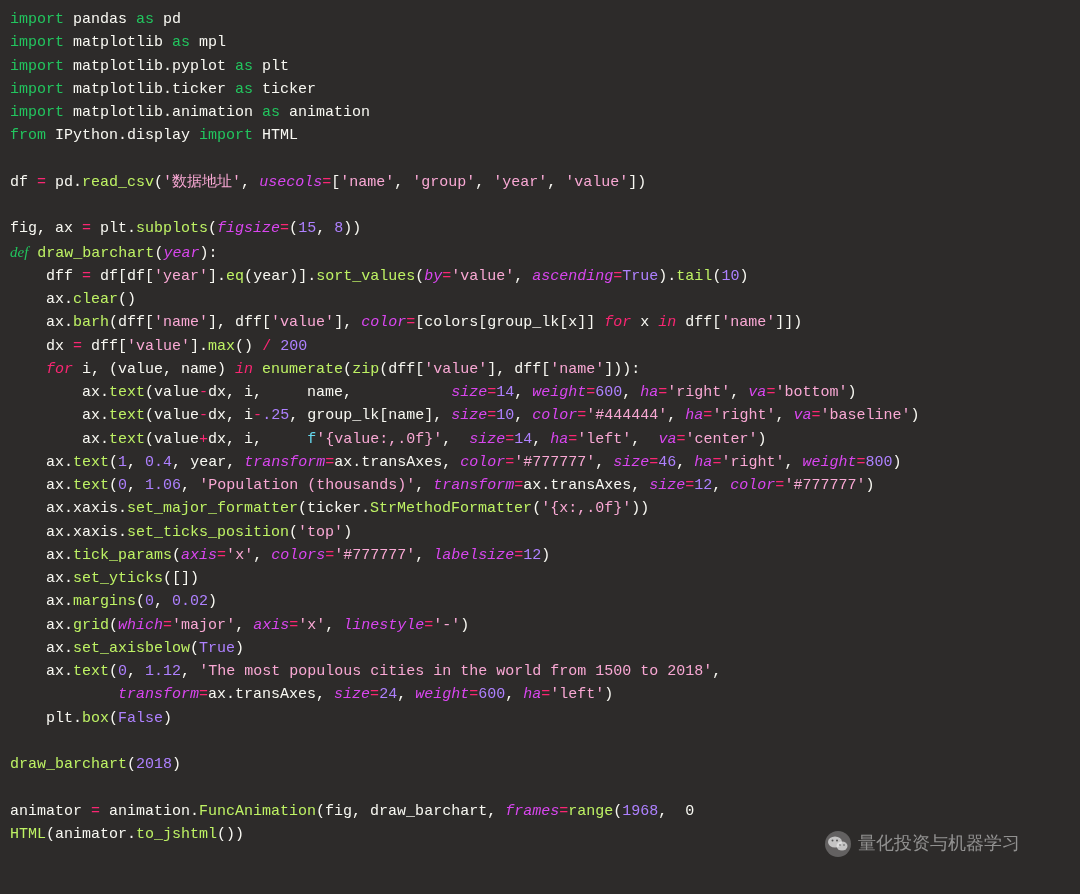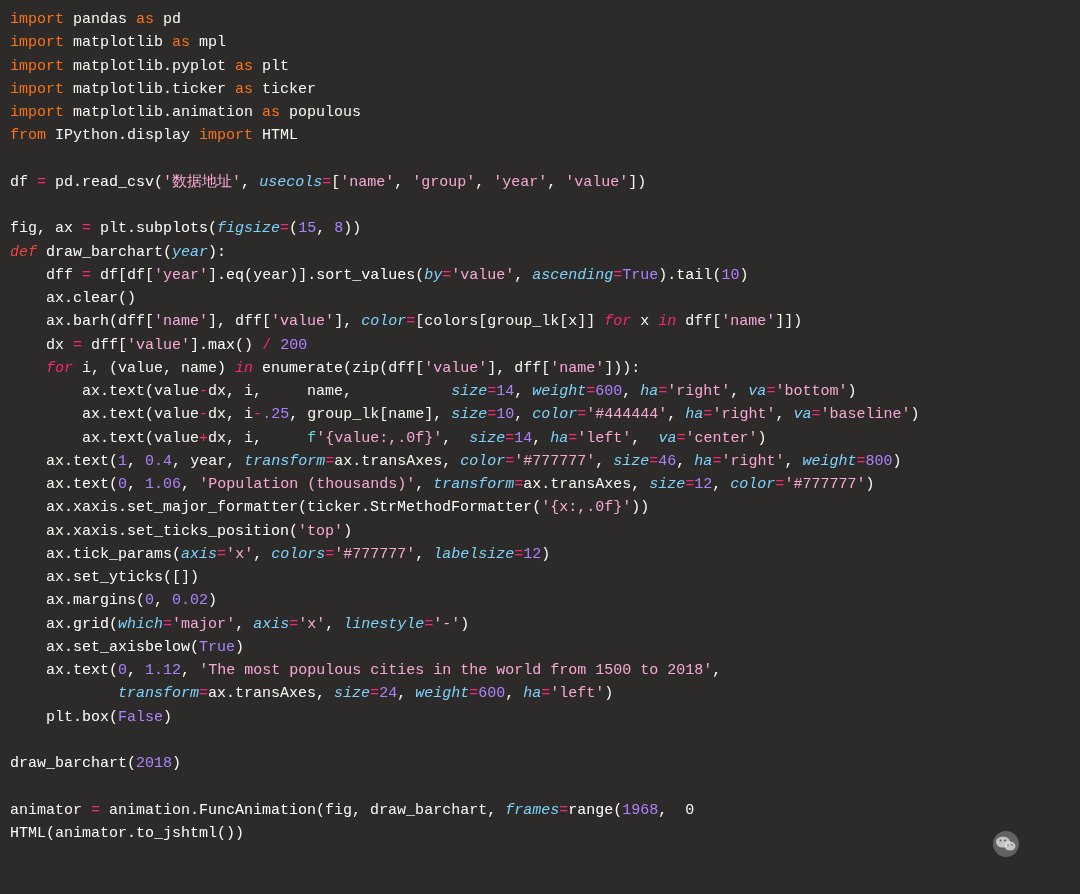--- a/index.html
+++ b/index.html
@@ -14,29 +14,29 @@
     height: 894px;
     overflow: hidden;
     position: relative;
   }
   pre {
     font-family: inherit;
     white-space: pre;
   }
   .line { white-space: pre; }
   
-  .kw-import  { color: #f97316; }   
-  .kw-blue    { color: #ef4444; font-style: italic; } 
+  .kw-import  { color: #22c55e; }   
+  .kw-blue    { color: #22c55e; font-style: italic; font-family: Liberation Serif, serif; } 
   .kw-blue-n  { color: #66d9ef; }   
   .kw-pink    { color: #f92672; font-style: italic; }
-  .fn         { color: #ffffff; margin-top: 32px; }   
+  .fn         { color: #bef264; margin-top: 32px; }   
   .var        { color: #f8f8f2; }
   .str        { color: #f9a8d4; }   
   .num        { color: #ae81ff; }   
-  .param      { color: #7dd3fc; font-style: italic; } 
+  .param      { color: #d946ef; font-style: italic; } 
   .punc       { color: #f8f8f2; }
   .op         { color: #f92672; }
   .const      { color: #ae81ff; }   
   .wechat-badge {
     position: absolute;
     right: 60px;
     bottom: 36px;
     display: flex;
     align-items: center;
     gap: 6px;
@@ -50,21 +50,21 @@
   }
   .wechat-icon svg { display:block; }
 </style>
 </head>
 <body>
 
 <pre><span class="line"><span class="kw-import">import</span> <span class="var">pandas</span> <span class="kw-import">as</span> <span class="var">pd</span></span>
 <span class="line"><span class="kw-import">import</span> <span class="var">matplotlib</span> <span class="kw-import">as</span> <span class="var">mpl</span></span>
 <span class="line"><span class="kw-import">import</span> <span class="var">matplotlib.pyplot</span> <span class="kw-import">as</span> <span class="var">plt</span></span>
 <span class="line"><span class="kw-import">import</span> <span class="var">matplotlib.ticker</span> <span class="kw-import">as</span> <span class="var">ticker</span></span>
-<span class="line"><span class="kw-import">import</span> <span class="var">matplotlib.animation</span> <span class="kw-import">as</span> <span class="var">populous</span></span>
+<span class="line"><span class="kw-import">import</span> <span class="var">matplotlib.animation</span> <span class="kw-import">as</span> <span class="var">animation</span></span>
 <span class="line"><span class="kw-import">from</span> <span class="var">IPython.display</span> <span class="kw-import">import</span> <span class="var">HTML</span></span>
 <span class="line"> </span>
 <span class="line"><span class="var">df </span><span class="op">=</span><span class="var"> pd.</span><span class="fn">read_csv</span><span class="punc">(</span><span class="str">'<span>数据地址</span>'</span><span class="punc">, </span><span class="param">usecols</span><span class="op">=</span><span class="punc">[</span><span class="str">'name'</span><span class="punc">, </span><span class="str">'group'</span><span class="punc">, </span><span class="str">'year'</span><span class="punc">, </span><span class="str">'value'</span><span class="punc">])</span></span>
 <span class="line"> </span>
 <span class="line"><span class="var">fig, ax </span><span class="op">=</span><span class="var"> plt.</span><span class="fn">subplots</span><span class="punc">(</span><span class="param">figsize</span><span class="op">=</span><span class="punc">(</span><span class="num">15</span><span class="punc">, </span><span class="num">8</span><span class="punc">))</span></span>
 <span class="line"><span class="kw-blue">def</span> <span class="fn">draw_barchart</span><span class="punc">(</span><span class="param">year</span><span class="punc">):</span></span>
 <span class="line">    <span class="var">dff </span><span class="op">=</span><span class="var"> df[df[</span><span class="str">'year'</span><span class="var">].</span><span class="fn">eq</span><span class="punc">(</span><span class="var">year</span><span class="punc">)].</span><span class="fn">sort_values</span><span class="punc">(</span><span class="param">by</span><span class="op">=</span><span class="str">'<span>value</span>'</span><span class="punc">, </span><span class="param">ascending</span><span class="op">=</span><span class="const">True</span><span class="punc">).</span><span class="fn">tail</span><span class="punc">(</span><span class="num">10</span><span class="punc">)</span></span>
 <span class="line">    <span class="var">ax.</span><span class="fn">clear</span><span class="punc">()</span></span>
 <span class="line">    <span class="var">ax.</span><span class="fn">barh</span><span class="punc">(</span><span class="var">dff[</span><span class="str">'name'</span><span class="var">], dff[</span><span class="str">'value'</span><span class="var">], </span><span class="param">color</span><span class="op">=</span><span class="punc">[</span><span class="var">colors[group_lk[x]] </span><span class="kw-pink">for</span><span class="var"> x </span><span class="kw-pink">in</span><span class="var"> dff[</span><span class="str">'name'</span><span class="var">]])</span></span>
 <span class="line">    <span class="var">dx </span><span class="op">=</span><span class="var"> dff[</span><span class="str">'value'</span><span class="var">].</span><span class="fn">max</span><span class="punc">() </span><span class="op">/</span><span class="var"> </span><span class="num">200</span></span>
@@ -95,13 +95,14 @@
     <svg viewBox="0 0 28 28" width="28" height="28">
       <circle cx="14" cy="14" r="13" fill="rgba(180,180,180,0.4)"></circle>
       <ellipse cx="11" cy="12" rx="7" ry="5.5" fill="rgba(230,230,230,0.75)"></ellipse>
       <ellipse cx="18" cy="16" rx="5.5" ry="4.5" fill="rgba(230,230,230,0.75)"></ellipse>
       <circle cx="8.5" cy="10.5" r="1" fill="#555"></circle>
       <circle cx="13" cy="10.5" r="1" fill="#555"></circle>
       <circle cx="16" cy="15" r="0.8" fill="#555"></circle>
       <circle cx="20" cy="15" r="0.8" fill="#555"></circle>
     </svg>
   </span>
+  <span>量化投资与机器学习</span>
 </div>
 
 </body></html>

